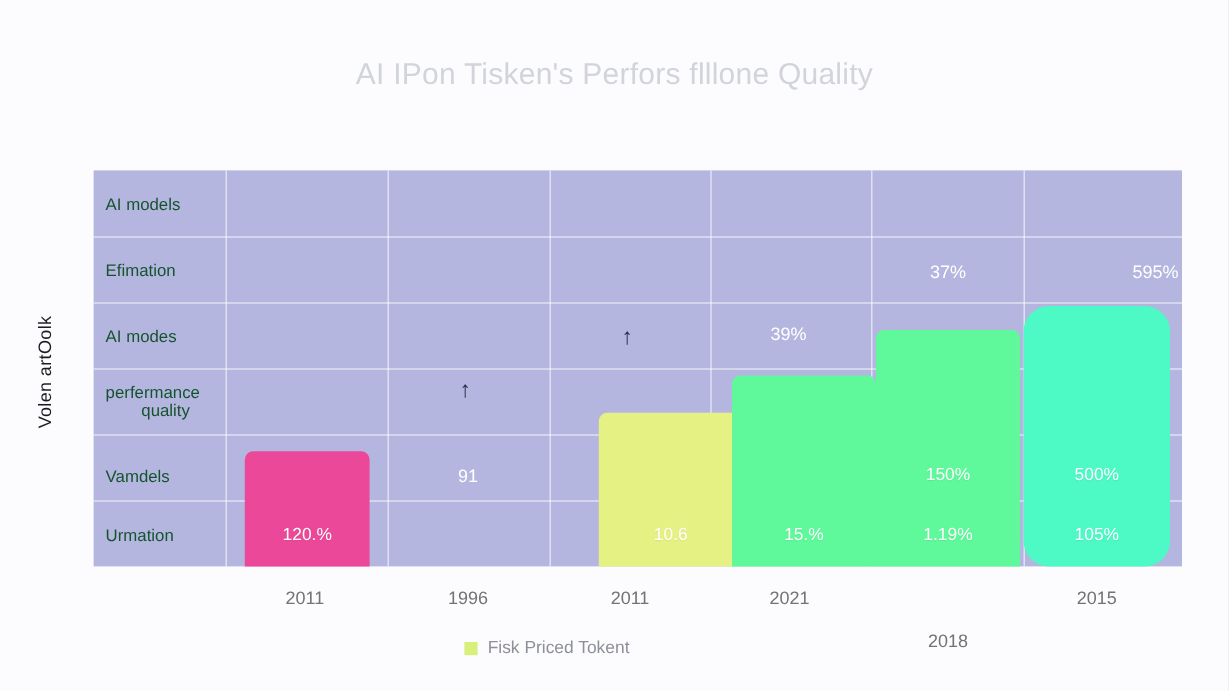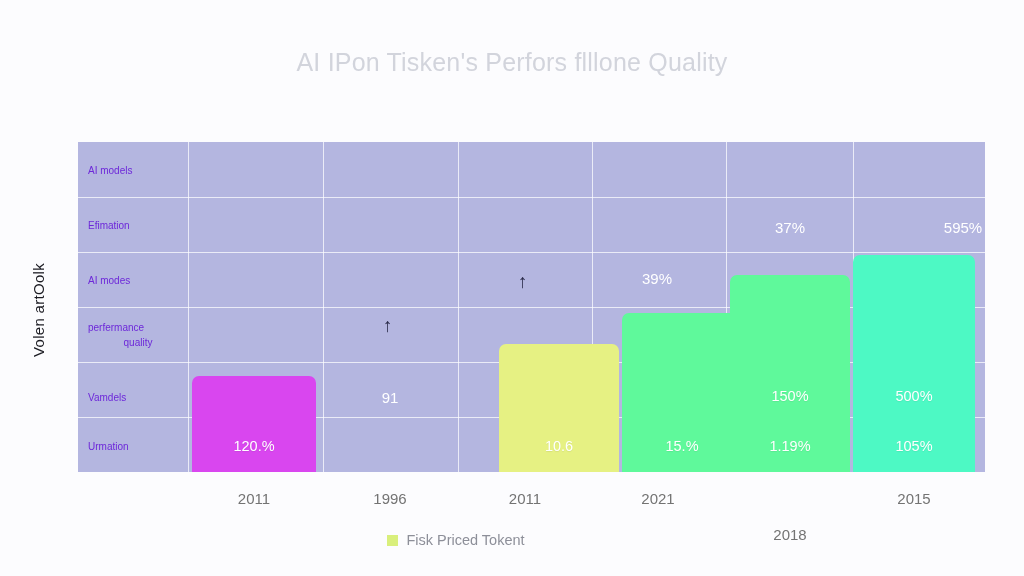--- a/index.html
+++ b/index.html
@@ -63,22 +63,22 @@
     position: absolute;
     top: 0; width: 1px; height: 330px;
     background: rgba(255,255,255,0.72);
   }
 
   
   .rowlabel {
     position: absolute;
     left: 10px;
     width: 100px;
-    color: #6d28d9;
-    font-size: 10px;
+    color: #14532d;
+    font-size: 14px;
     line-height: 15px;
     text-align: left;
   }
   .rowlabel span.l2 { display: block; text-align: center; }
 
   
   .bar {
     position: absolute;
     bottom: 0;
     border-radius: 7px 7px 0 0;
@@ -189,39 +189,39 @@
   <div class="abovelabel" style="left:387px; top:247px; width:120px;">237%</div>
   <div class="abovelabel" style="left:520px; top:247px; width:120px;">45.9%</div>
   <div class="abovelabel" style="left:652px; top:77px; width:120px;">37%</div>
   <div class="abovelabel" style="left:824px; top:77px; width:122px;">595%</div>
 
   <div class="abovelabel" style="left:519px; top:128px; width:120px;">39%</div>
 
   <div class="arrow" style="left:305px; top:174px;">↑</div>
   <div class="arrow" style="left:440px; top:130px;">↑</div>
 
-  <div class="bar" style="left:114px; width:124px; height:96px; background:#d946ef;">
+  <div class="bar" style="left:126px; width:104px; height:96px; background:#ec4899;">
     <div class="inner-bot">120.%</div>
   </div>
 
 
   <div class="bar" style="left:387px; width:120px; height:128px; background:#e6f183;margin-left:34px;">
     <div class="inner-bot">10.6</div>
   </div>
 
-  <div class="bar" style="left:544px; width:120px; height:159px; background:#5ff99b;">
+  <div class="bar" style="left:532px; width:120px; height:159px; background:#5ff99b;">
     <div class="inner-bot">15.%</div>
   </div>
 
   <div class="bar" style="left:652px; width:120px; height:197px; background:#5ff99b;padding-left:44px;">
     <div class="inner-top">150%</div>
     <div class="inner-bot">1.19%</div>
   </div>
 
-  <div class="bar" style="left:775px; width:122px; height:217px; background:#4df9c4;">
+  <div class="bar" style="left:775px; width:122px; height:217px; background:#4df9c4;border-radius:21px;">
     <div class="inner-top">500%</div>
     <div class="inner-bot">105%</div>
   </div>
 </div>
 
 <div class="xtick" style="left:192px; width:124px;">2011</div>
 <div class="xtick" style="left:330px; width:120px;">1996</div>
 <div class="xtick" style="left:465px; width:120px;">2011</div>
 <div class="xtick" style="left:598px; width:120px;">2021</div>
 <div class="xtick" style="left:730px; width:120px;margin-top:36px;">2018</div>

